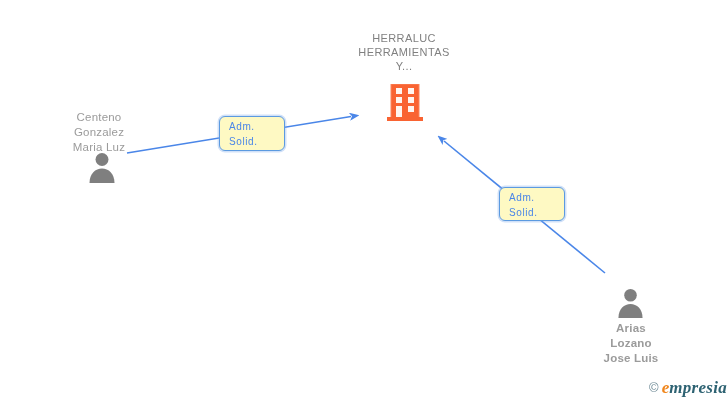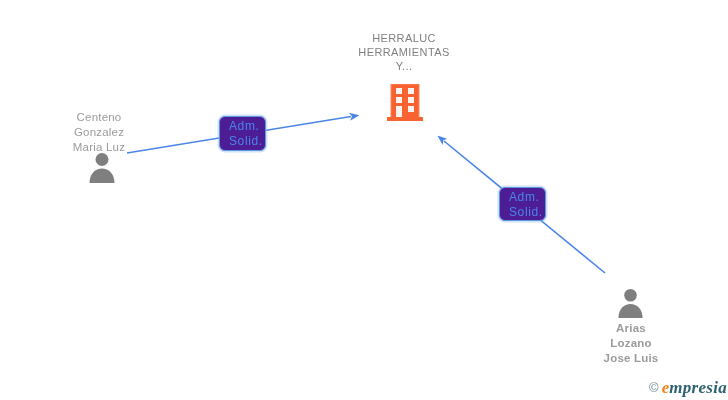--- a/index.html
+++ b/index.html
@@ -48,27 +48,27 @@
     line-height: 15px;
     letter-spacing: 0.2px;
     color: #9b9b9b;
     white-space: pre-line;
     cursor: pointer;
   }
   .person-name.n1 { left: 29px;  top: 80px; margin-top: 30px; }
   .person-name.n2 { left: 561px; top: 321px; font-weight: bold; }
   .relation-label {
     position: absolute;
-    width: 47px;
-    background: #4c1d95;
+    width: 66px;
+    background: #fef9c3;
     border: 1px solid #5c9ae0;
     border-radius: 6px;
     box-shadow: 0 0 0 1.5px rgba(122, 170, 235, 0.35);
     color: #4a86e8;
-    font-size: 12px;
+    font-size: 10px;
     line-height: 15px;
     letter-spacing: 0.6px;
     padding: 2px 0 3px 9px;
     white-space: pre-line;
     cursor: pointer;
   }
   .relation-label.r1 { left: 219px; top: 116px; height: 35px; }
   .relation-label.r2 { left: 499px; top: 187px; height: 34px; }
   .logo {
     position: absolute;

